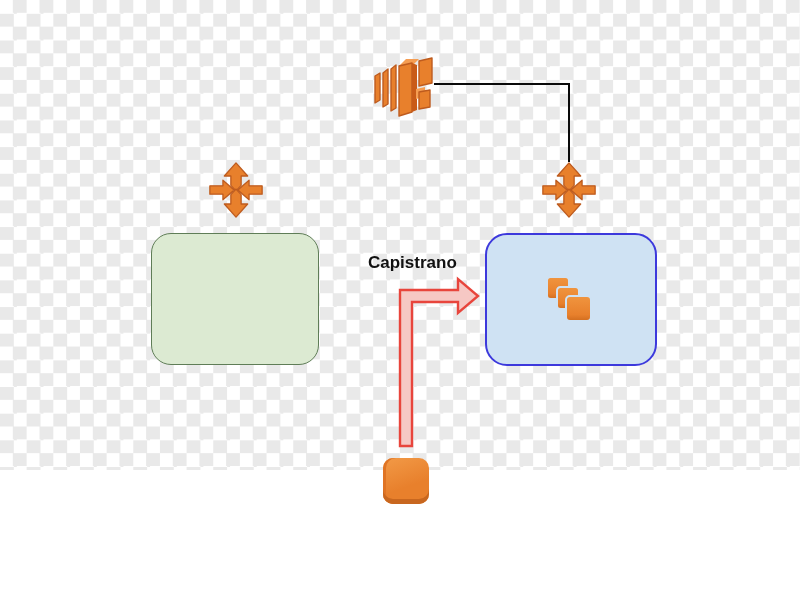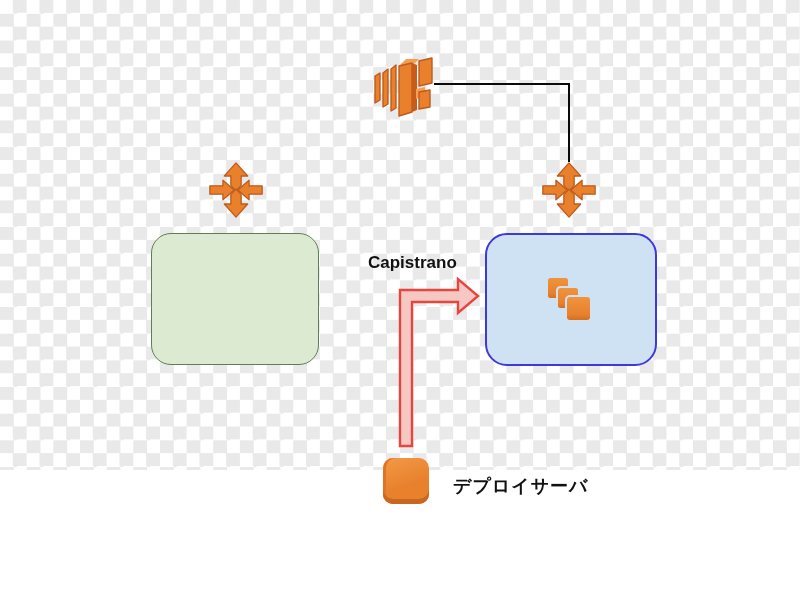--- a/index.html
+++ b/index.html
@@ -91,15 +91,14 @@
       </linearGradient>
     </defs>
     <rect class="inst-sq" x="1" y="1" width="22" height="22" rx="3.5" fill="url(#gOr)"></rect>
     <rect class="inst-sq" x="11" y="11" width="22" height="22" rx="3.5" fill="url(#gOr)"></rect>
     <rect class="inst-sq" x="20" y="20" width="25" height="25" rx="4" fill="url(#gOr)"></rect>
   </svg>
 
   <div class="diagram-label capistrano-label">Capistrano</div>
 
   <div class="deploy-square"></div>
-  <div class="diagram-label deploy-label">デプロイサーバ</div>
 
 </div>
 
 </body></html>

